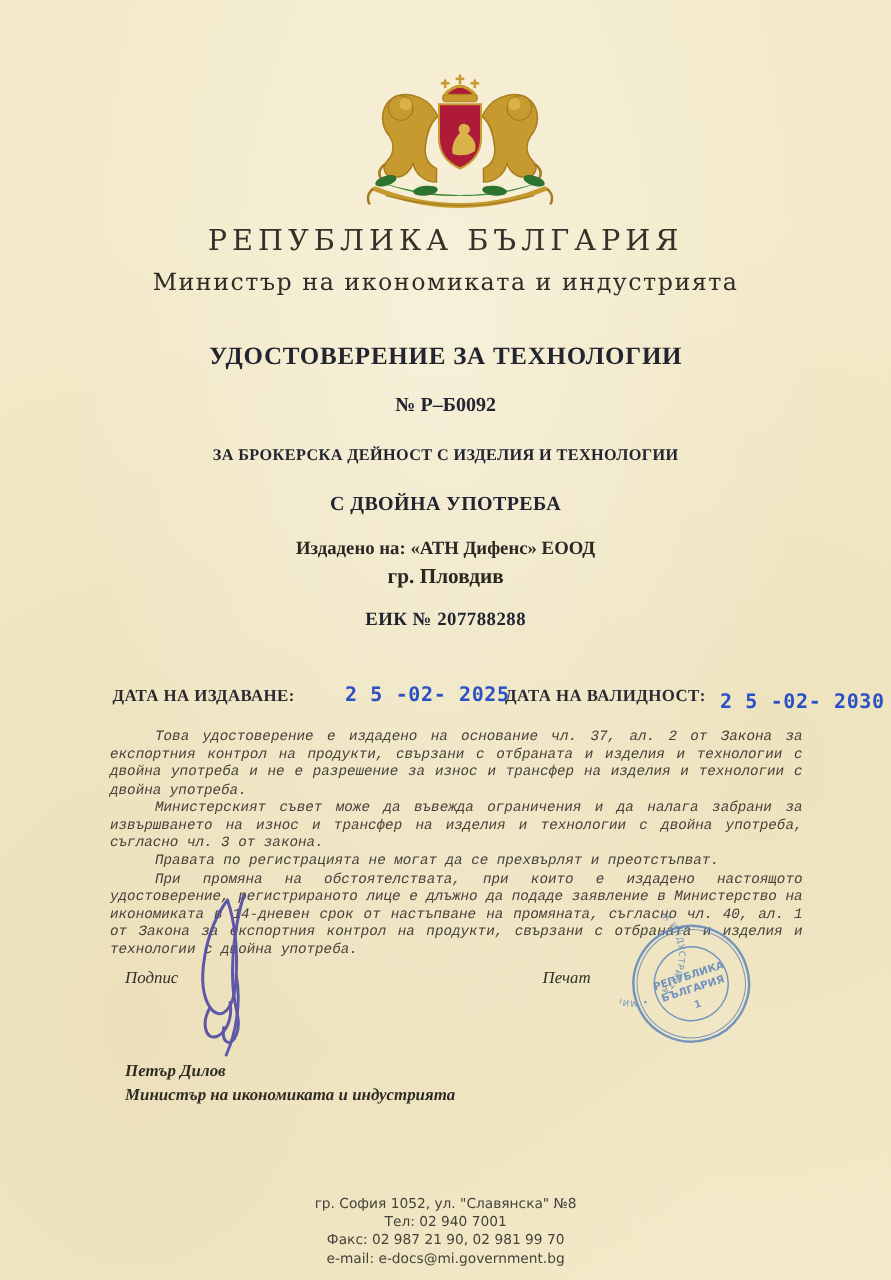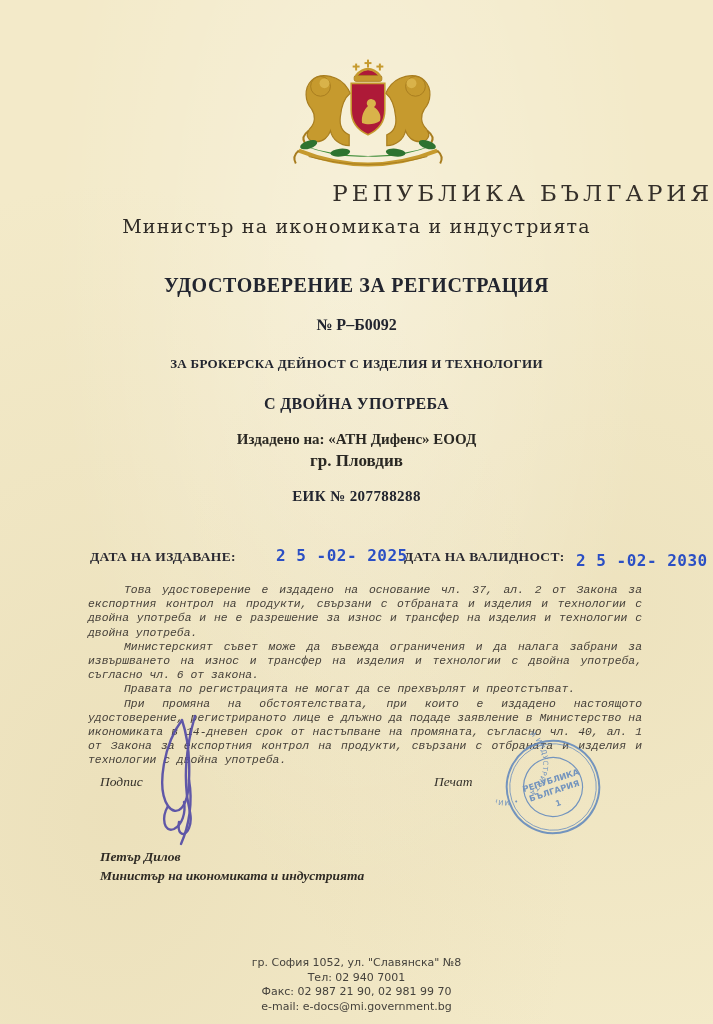--- a/index.html
+++ b/index.html
@@ -13,21 +13,21 @@
     background-color:#f3eac9;
     background-image:
       radial-gradient(ellipse at 50% 25%, rgba(255,255,255,0.30), rgba(255,255,255,0) 60%),
       radial-gradient(ellipse at 15% 80%, rgba(214,196,146,0.25), rgba(214,196,146,0) 55%),
       radial-gradient(ellipse at 85% 60%, rgba(214,196,146,0.20), rgba(214,196,146,0) 50%);
   }
   .abs{position:absolute;}
   .centered{left:0;width:713px;text-align:center;}
   .country-name{
     top:180px;font-family:"DejaVu Serif",serif;font-size:23px;
-    letter-spacing:4px;color:#35302a;text-align:right;
+    letter-spacing:4px;color:#35302a;
   }
   .minister-line{
     top:215px;font-family:"DejaVu Serif",serif;font-size:19px;
     letter-spacing:1.2px;color:#2f2b26;
   }
   .cert-title{top:274px;font-size:20px;font-weight:bold;letter-spacing:0.6px;color:#22252f;}
   .cert-number{top:316px;font-size:16px;font-weight:bold;color:#22252f;}
   .cert-sub1{top:356px;font-size:13px;font-weight:bold;color:#22252f;letter-spacing:0.3px;}
   .cert-sub2{top:395px;font-size:16px;font-weight:bold;color:#22252f;letter-spacing:0.3px;}
   .issued-line1{top:431px;font-size:15px;font-weight:bold;color:#2a2823;}
@@ -102,40 +102,40 @@
       <ellipse cx="150" cy="92" rx="9" ry="4" fill="#2e7330" transform="rotate(18 150 92)"></ellipse>
       <path d="M20,98 Q90,126 160,98" fill="none" stroke="#c69a2e" stroke-width="4"></path>
       <path d="M20,98 q-7,6 -3,13 M160,98 q7,6 3,13" fill="none" stroke="#a87d1f" stroke-width="2"></path>
       <path d="M30,104 Q90,120 150,104" fill="none" stroke="#a87d1f" stroke-width="1"></path>
     </g>
   </svg>
 
   <div class="abs centered country-name">РЕПУБЛИКА БЪЛГАРИЯ</div>
   <div class="abs centered minister-line">Министър на икономиката и индустрията</div>
 
-  <div class="abs centered cert-title">УДОСТОВЕРЕНИЕ ЗА РЕГИСТРАЦИЯ</div>
+  <div class="abs centered cert-title">УДОСТОВЕРЕНИЕ ЗА ТЕХНОЛОГИИ</div>
   <div class="abs centered cert-number">№ Р–Б0092</div>
   <div class="abs centered cert-sub1">ЗА БРОКЕРСКА ДЕЙНОСТ С ИЗДЕЛИЯ И ТЕХНОЛОГИИ</div>
   <div class="abs centered cert-sub2">С ДВОЙНА УПОТРЕБА</div>
 
   <div class="abs centered issued-line1">
     <span>Издадено на:</span>
     <span>«АТН Дифенс» ЕООД</span>
   </div>
   <div class="abs centered issued-line2">гр. Пловдив</div>
   <div class="abs centered eik-line">ЕИК № 207788288</div>
 
   <div class="abs date-label" style="left:90px;top:549px;">ДАТА НА ИЗДАВАНЕ:</div>
   <div class="abs date-stamp" style="left:276px;top:546px;">2 5 -02- 2025</div>
   <div class="abs date-label" style="left:404px;top:549px;">ДАТА НА ВАЛИДНОСТ:</div>
   <div class="abs date-stamp" style="left:576px;top:551px;text-align:center;">2 5 -02- 2030</div>
 
   <div class="abs body-text">
     <p>Това удостоверение е издадено на основание чл. 37, ал. 2 от Закона за експортния контрол на продукти, свързани с отбраната и изделия и технологии с двойна употреба и не е разрешение за износ и трансфер на изделия и технологии с двойна употреба.</p>
-    <p>Министерският съвет може да въвежда ограничения и да налага забрани за извършването на износ и трансфер на изделия и технологии с двойна употреба, съгласно чл. 6 от закона.</p>
+    <p>Министерският съвет може да въвежда ограничения и да налага забрани за извършването на износ и трансфер на изделия и технологии с двойна употреба, съгласно чл. 3 от закона.</p>
     <p>Правата по регистрацията не могат да се прехвърлят и преотстъпват.</p>
     <p>При промяна на обстоятелствата, при които е издадено настоящото удостоверение, регистрираното лице е длъжно да подаде заявление в Министерство на икономиката в 14-дневен срок от настъпване на промяната, съгласно чл. 40, ал. 1 от Закона за експортния контрол на продукти, свързани с отбраната и изделия и технологии с двойна употреба.</p>
   </div>
 
   <div class="abs sig-label" style="left:100px;top:746px;">Подпис</div>
   <div class="abs sig-label" style="left:434px;top:746px;">Печат</div>
 
   <svg class="abs sig-wrap" viewBox="0 0 72 134" aria-hidden="true">
     <g fill="none" stroke="#544ca6" stroke-width="2.4" stroke-linecap="round">
       <path d="M34,6 C16,30 8,74 20,92 C28,103 40,96 41,66 C42,44 40,24 34,6"></path>

